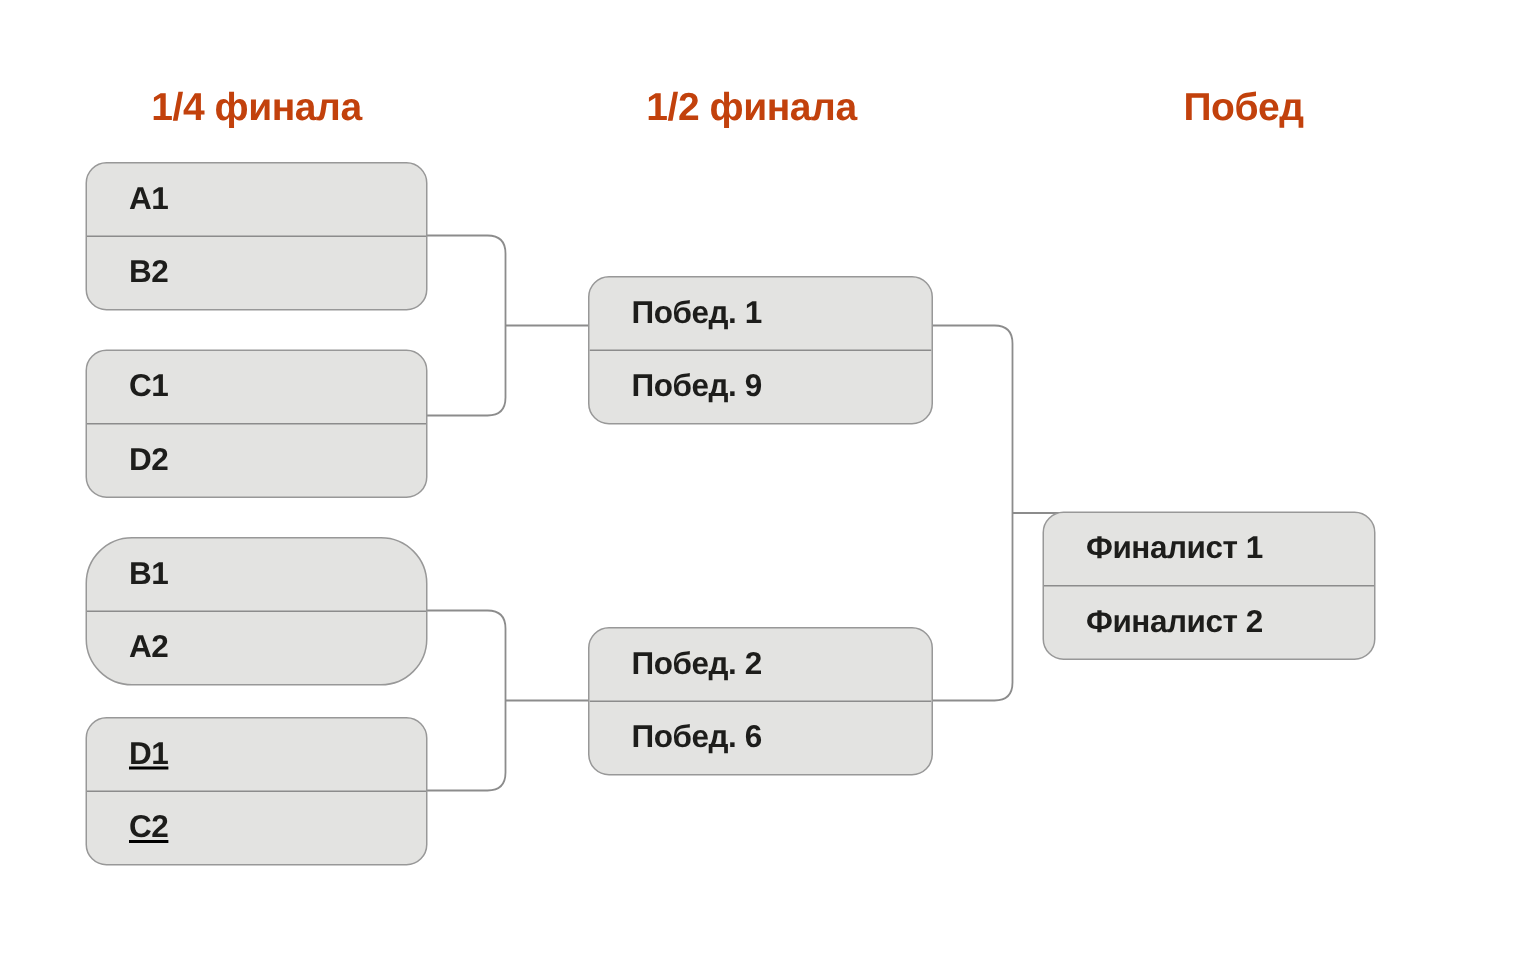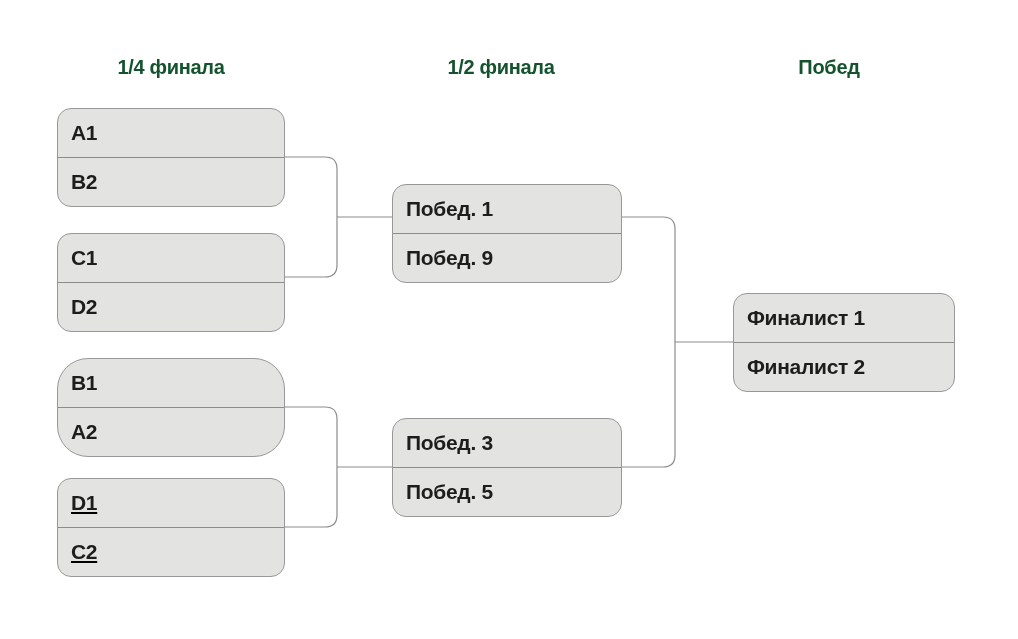--- a/index.html
+++ b/index.html
@@ -25,54 +25,54 @@
   }
   .connectors path {
     fill: none;
     stroke: #8c8c8c;
     stroke-width: 1.2;
   }
   .col-header {
     position: absolute;
     top: 56px;
     transform: translateX(-50%);
-    font-size: 20px;
+    font-size: 26px;
     font-weight: bold;
-    color: #14532d;
+    color: #c2410c;
     letter-spacing: -0.3px;
     white-space: nowrap;
     z-index: 2;
   }
   .match {
     position: absolute;
     box-sizing: content-box;
     background: #e3e3e1;
     border: 1px solid #989898;
     border-radius: 14px;
     overflow: hidden;
     z-index: 1;
   }
   .match .slot {
     height: 48px;
     display: flex;
     align-items: center;
-    padding-left: 13px;
+    padding-left: 28px;
     font-size: 21px;
     font-weight: bold;
     color: #1d1d1b;
     letter-spacing: -0.3px;
     white-space: nowrap;
   }
   .match .slot.top {
     border-bottom: 1px solid #8c8c8c;
   }
   
   .qf  { left: 57px;  width: 226px; }
   .sf  { left: 392px; width: 228px; }
-  .fin { left: 733px; width: 220px; }
+  .fin { left: 695px; width: 220px; margin-top: 48px; }
   #qf1 { top: 108px; }
   #qf2 { top: 233px; }
   #qf3 { top: 358px; border-radius: 31px; }
   #qf4 { top: 478px; text-decoration: underline; }
   #sf1 { top: 168px; margin-top: 16px; }
   #sf2 { top: 418px; }
   #fin { top: 293px; }
 </style>
 </head>
 <body>
@@ -109,22 +109,22 @@
     <div class="slot top">D1</div>
     <div class="slot bottom">C2</div>
   </div>
 
   <div class="match sf" id="sf1">
     <div class="slot top">Побед. 1</div>
     <div class="slot bottom">Побед. 9</div>
   </div>
 
   <div class="match sf" id="sf2">
-    <div class="slot top">Побед. 3</div>
-    <div class="slot bottom">Побед. 5</div>
+    <div class="slot top">Побед. 2</div>
+    <div class="slot bottom">Побед. 6</div>
   </div>
 
   <div class="match fin" id="fin">
     <div class="slot top">Финалист 1</div>
     <div class="slot bottom">Финалист 2</div>
   </div>
 
 </div>
 
 </body></html>

